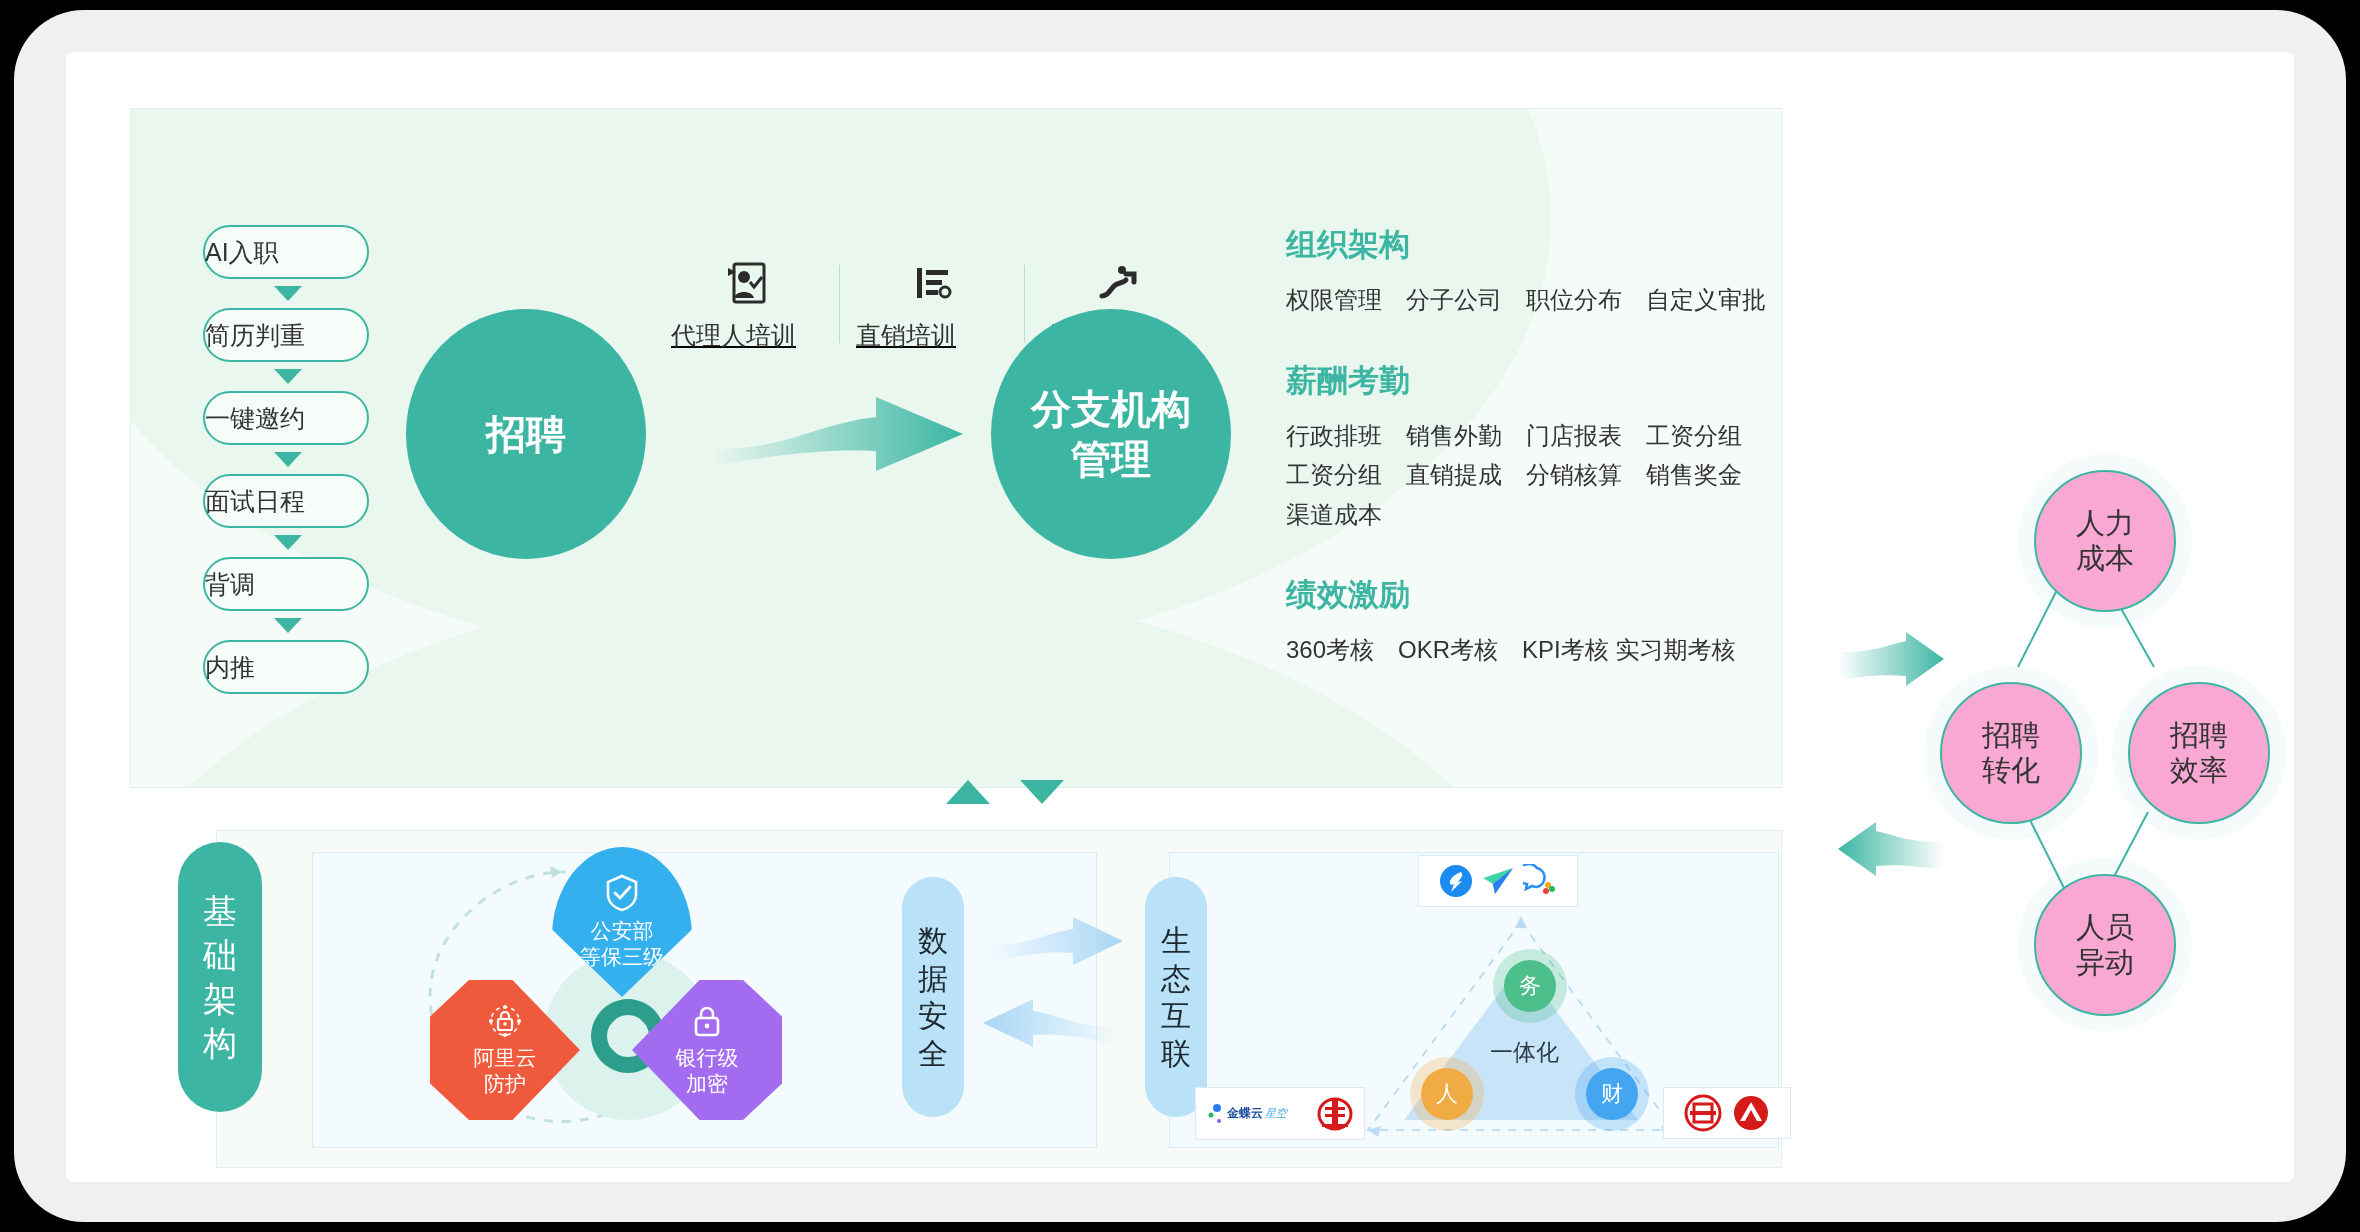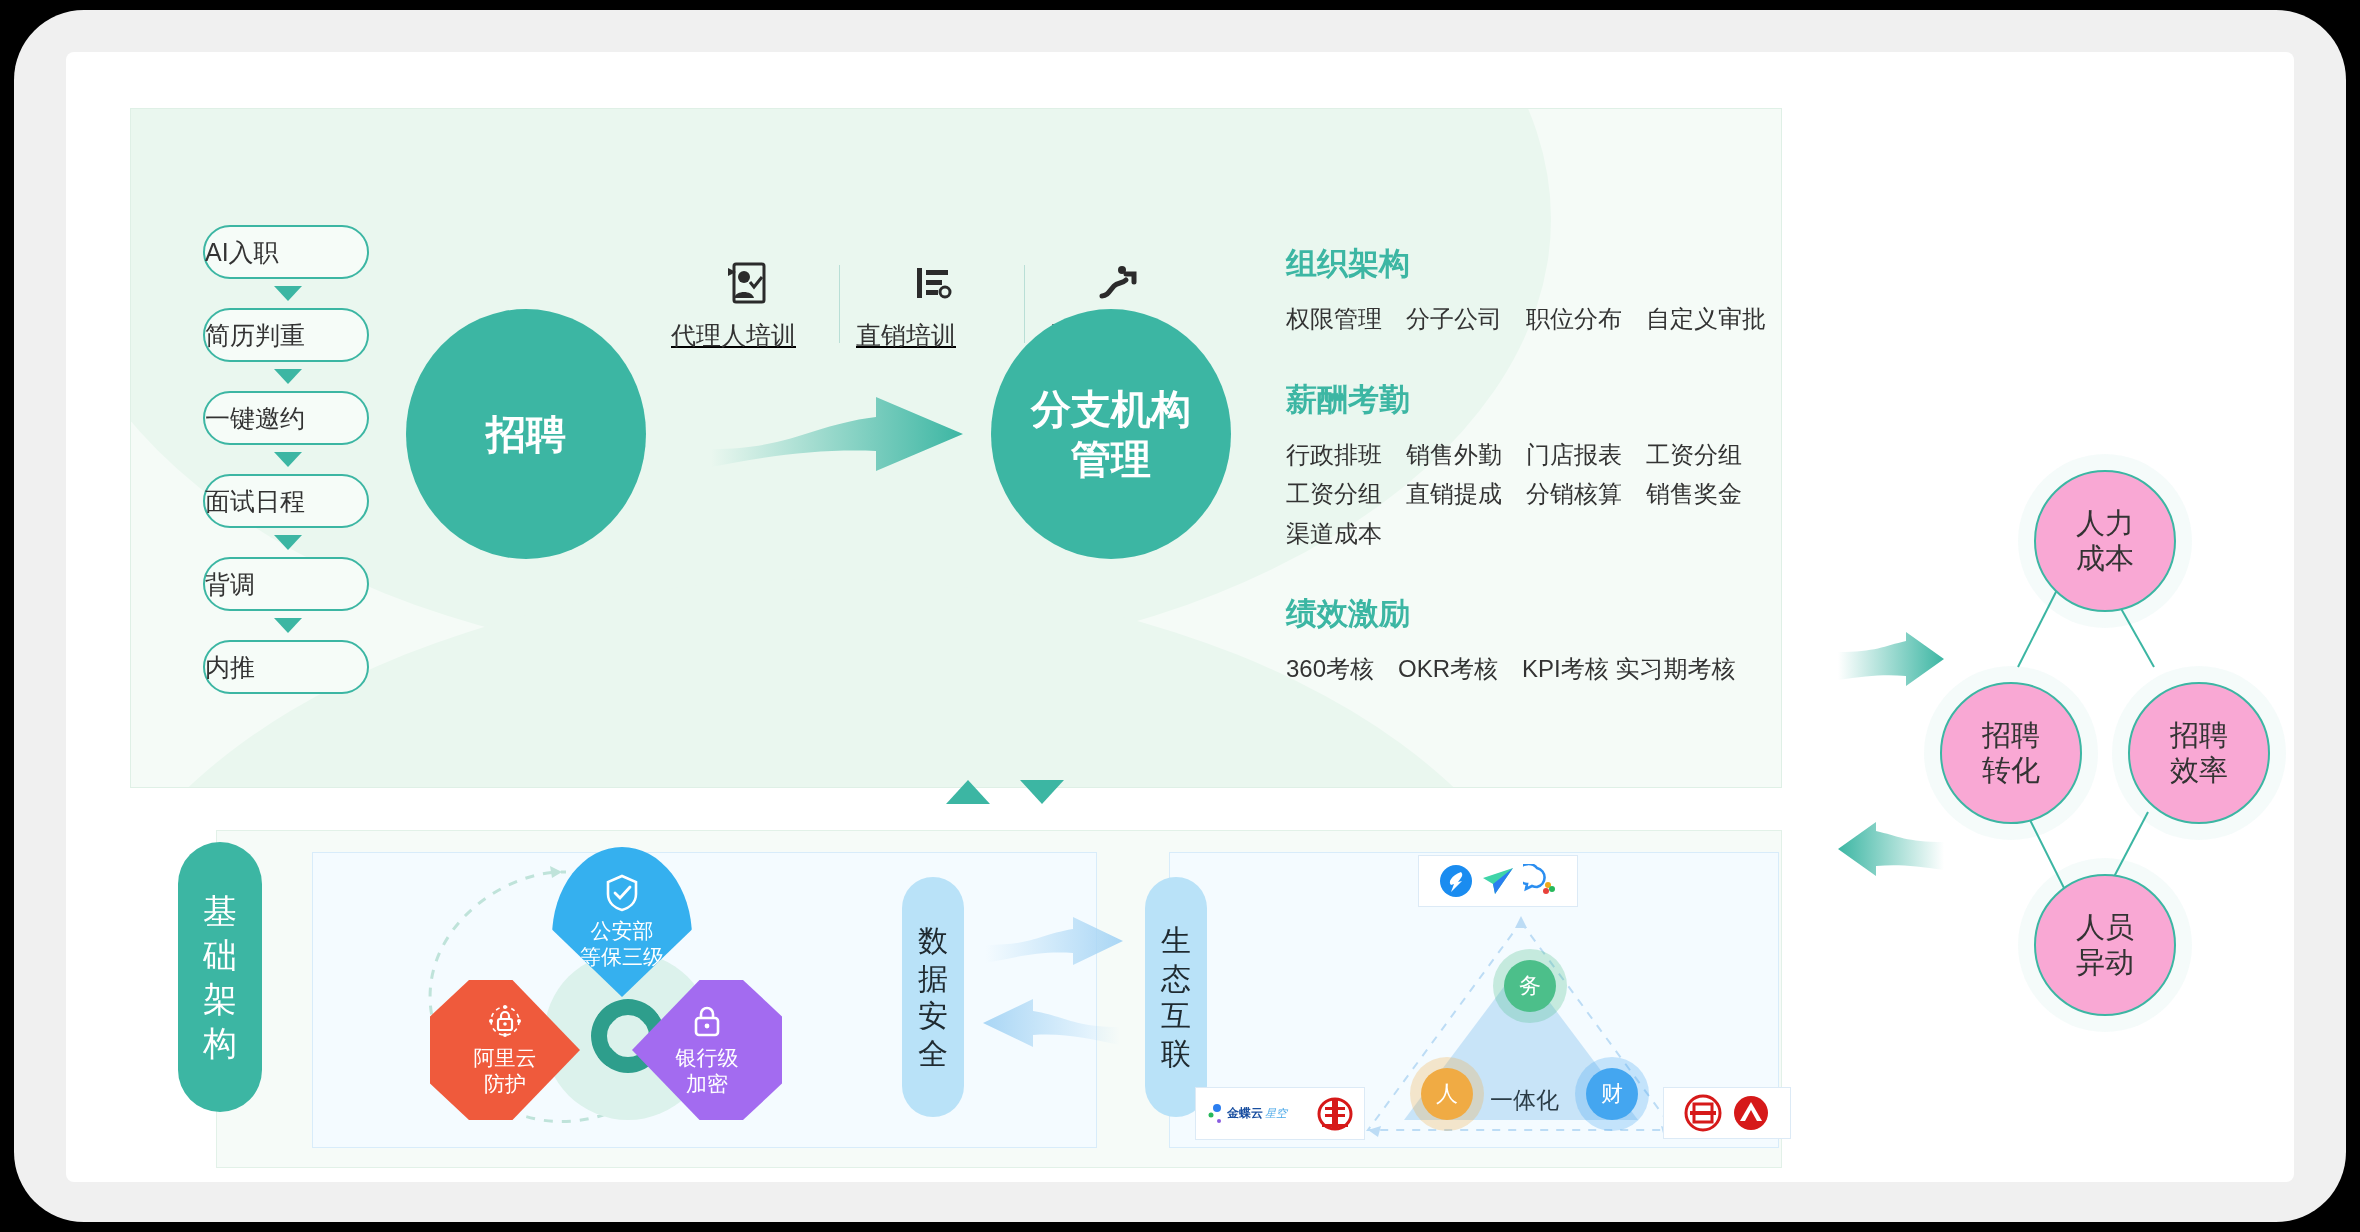--- a/index.html
+++ b/index.html
@@ -43,21 +43,21 @@
                 line-height:1.25; }
   #circle-recruit { left:275px; top:200px; width:240px; height:250px; }
   #circle-branch  { left:860px; top:200px; width:240px; height:250px; }
 
   #big-arrow { position:absolute; left:570px; top:280px; width:270px; height:90px; }
 
   
   #features { position:absolute; left:1155px; top:115px; width:460px; }
   .feat-h { font-size:31px; font-weight:bold; color:#3cb6a3; margin-bottom:14px; }
   .feat-line { font-size:24px; color:#333; line-height:1.65; white-space:nowrap; }
-  .feat-block { margin-bottom:40px;margin-top:19px; }
+  .feat-block { margin-bottom:40px; }
 
   
   #mid-tri { position:absolute; left:880px; top:728px; display:flex; gap:30px; }
   .tri-up { width:0;height:0; border-left:22px solid transparent;
             border-right:22px solid transparent; border-bottom:24px solid #3cb6a3; }
   .tri-down2 { width:0;height:0; border-left:22px solid transparent;
             border-right:22px solid transparent; border-top:24px solid #3cb6a3; }
 
   
   #bottom-panel { position:absolute; left:150px; top:778px; width:1566px; height:338px;
@@ -104,21 +104,21 @@
   #logo-br  { left:1597px; top:1035px; width:128px; height:52px; }
   #tri-diagram { position:absolute; left:1290px; top:850px; width:330px; height:240px; }
   .tnode { position:absolute; border-radius:50%; display:flex; align-items:center;
            justify-content:center; color:#fff; font-size:22px; }
   #tn-wu { left:1438px; top:908px; width:52px; height:52px; background:#4cbf8a;
            box-shadow:0 0 0 11px rgba(76,191,138,.28); }
   #tn-ren{ left:1355px; top:1016px; width:52px; height:52px; background:#f0ab44;
            box-shadow:0 0 0 11px rgba(240,171,68,.28); }
   #tn-cai{ left:1520px; top:1016px; width:52px; height:52px; background:#44a6f0;
            box-shadow:0 0 0 11px rgba(68,166,240,.28); }
-  #tn-center { position:absolute; left:1424px; top:985px; font-size:23px; color:#2a3b45;margin-top:48px; }
+  #tn-center { position:absolute; left:1424px; top:985px; font-size:23px; color:#2a3b45; }
 
   
   #bi-title { position:absolute; left:1865px; top:228px; width:350px; height:90px;
               background:#3cb6a3; border-radius:45px; color:#fff; font-size:40px;
               font-weight:bold; display:flex; align-items:center; justify-content:center; }
   .bi-node { position:absolute; border-radius:50%; background:#f9a8d4;
              border:2px solid #3cb6a3; display:flex; flex-direction:column;
              align-items:center; justify-content:center; font-size:29px; color:#333;
              line-height:1.22; box-shadow:0 0 0 16px rgba(60,182,163,.05); z-index:2; }
   #bi-hr   { left:1968px; top:418px; width:142px; height:142px; }

